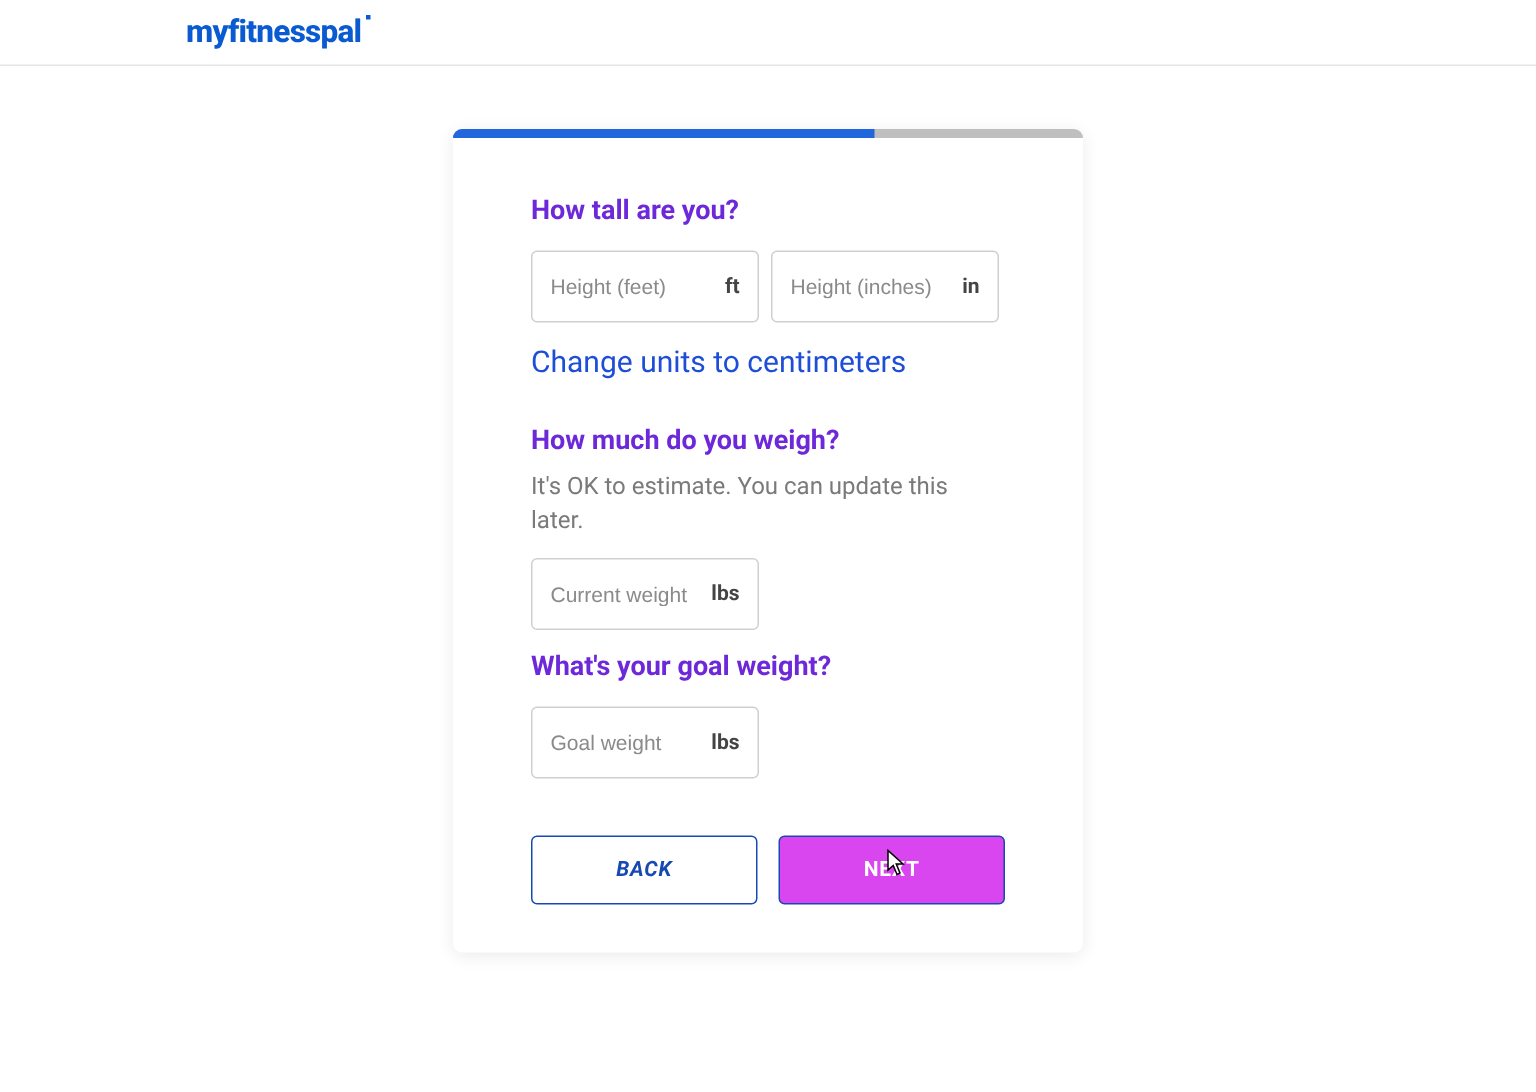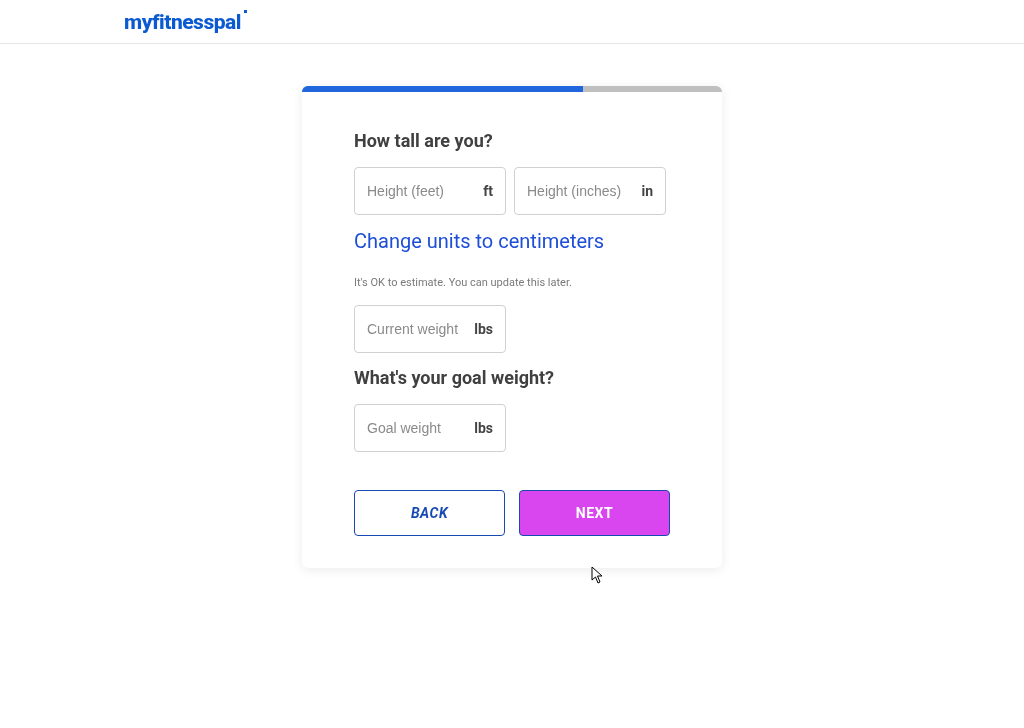--- a/index.html
+++ b/index.html
@@ -54,25 +54,25 @@
     .progress-fill {
       width: 67%;
       background: #2266dd;
     }
     .card-body {
       padding: 38px 52px 32px 52px;
     }
     .question {
       font-size: 18px;
       font-weight: 700;
-      color: #404040;
+      color: #6d28d9;
       margin-bottom: 16px;
     }
     .subtext {
-      font-size: 11px;
+      font-size: 16px;
       color: #7a7a7a;
       margin-top: -8px;
       margin-bottom: 14px;
       line-height: 1.45;
     }
     .row {
       display: flex;
       gap: 8px;
       margin-bottom: 14px;
     }
@@ -175,20 +175,21 @@
           </div>
           <div class="input-wrap small">
             <input type="text" placeholder="Height (inches)" style="">
             <span class="unit">in</span>
           </div>
         </div>
         <a class="link">Change units to centimeters</a>
       </div>
 
       <div class="section">
+        <div class="question">How much do you weigh?</div>
         <div class="subtext">It's OK to estimate. You can update this later.</div>
         <div class="row">
           <div class="input-wrap small">
             <input type="text" placeholder="Current weight" style="">
             <span class="unit">lbs</span>
           </div>
         </div>
       </div>
 
       <div class="section">

